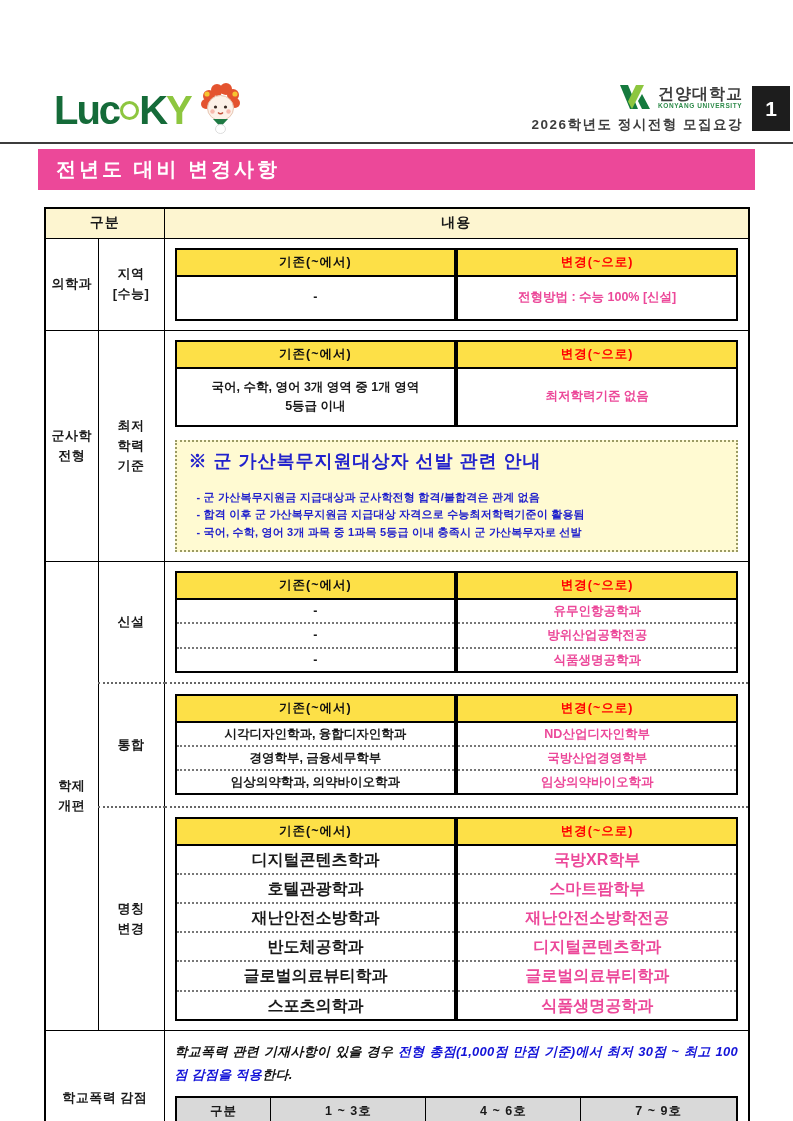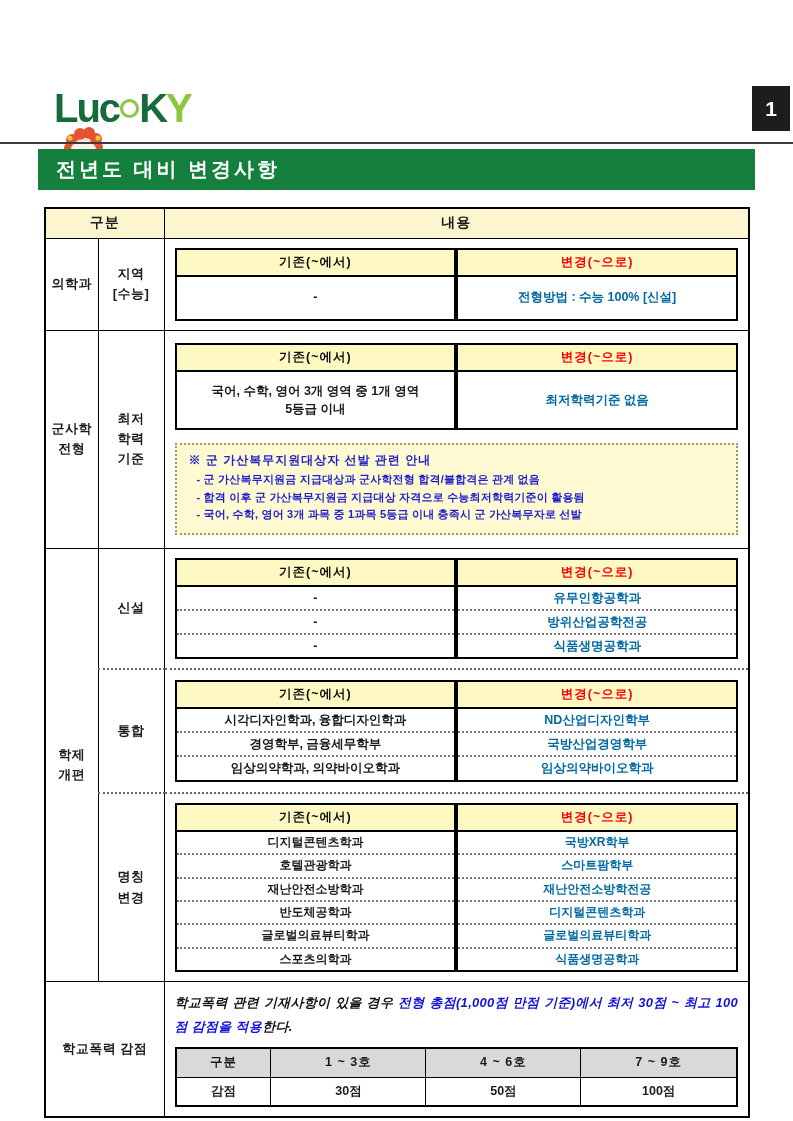--- a/index.html
+++ b/index.html
@@ -2,61 +2,61 @@
 <html><head>
 <meta charset="utf-8">
 <style>
   html,body{margin:0;padding:0;}
   body{
     width:793px;height:1121px;background:#ffffff;position:relative;
     font-family:"Liberation Sans", sans-serif;font-weight:bold;color:#1a1a1a;
   }
   
   .topbar{position:absolute;top:84px;left:0;width:793px;height:56px;}
-  .lucky{position:absolute;left:54px;top:2px;display:flex;align-items:flex-start;flex-direction:column;}
+  .lucky{position:absolute;left:54px;top:2px;display:flex;align-items:center;}
   .lucky-text{font-size:40px;line-height:44px;letter-spacing:-2px;font-weight:bold;}
   .luc{color:#156b39;}
   .lucky-ring{display:inline-block;width:13px;height:13px;border:3.5px solid #8dc63f;border-radius:50%;margin:0 0 4px 1px;vertical-align:baseline;}
   .ky-k{color:#156b39;}
   .ky-y{color:#8dc63f;}
   .mascot{margin-left:6px;margin-top:-4px;}
   .univ{position:absolute;right:50px;top:0;text-align:right;}
   .univ-row{display:flex;justify-content:flex-end;align-items:center;gap:7px;}
   .univ-names{text-align:left;}
   .univ-name{font-size:16px;color:#3d3d3d;letter-spacing:1px;line-height:17px;}
   .univ-en{font-size:6.5px;color:#2e8b4a;letter-spacing:.6px;line-height:8px;}
   .doc-title{font-size:13.5px;color:#3d3d3d;letter-spacing:1.5px;margin-top:6px;}
   .pagebox{position:absolute;right:3px;top:2px;width:38px;height:45px;background:#1d1d1d;color:#fff;
     display:flex;align-items:center;justify-content:center;font-size:21px;}
   .rule{position:absolute;top:142px;left:0;width:793px;height:2px;background:#3c3c3c;}
   
-  .banner{position:absolute;top:149px;left:38px;width:717px;height:41px;background:#15803d;color:#ffffff;
+  .banner{position:absolute;top:149px;left:38px;width:717px;height:41px;background:#ec4899;color:#ffffff;
     display:flex;align-items:center;padding-left:18px;box-sizing:border-box;font-size:20px;letter-spacing:3px;}
   
   .main-wrap{position:absolute;top:207px;left:44px;width:596px;}
   table.main{border-collapse:collapse;width:704px;table-layout:fixed;border:2px solid #000;}
   table.main th, table.main td{border:1.5px solid #000;box-sizing:border-box;}
   table.main th{background:#fdf5d0;height:30px;font-size:14px;letter-spacing:1px;}
   td.cat{font-size:13px;text-align:center;vertical-align:middle;line-height:1.55;letter-spacing:.5px;}
   td.content{padding:9px 10px;vertical-align:middle;}
   tr.dotted > td{border-top:2px dotted #666;}
   
   table.chg{border-collapse:collapse;width:100%;border:2px solid #000;table-layout:fixed;}
-  table.chg th{background:#fef9c3;height:27px;font-size:12.5px;border-bottom:2px solid #000;color:#111;margin-top:24px;}
+  table.chg th{background:#fde047;height:27px;font-size:12.5px;border-bottom:2px solid #000;color:#111;margin-top:24px;}
   table.chg th.after-h{color:#ff0000;}
   table.chg th + th, table.chg td + td{border-left:4px solid #000000;}
   table.chg td{height:24px;font-size:12.5px;text-align:center;padding:2px 4px;line-height:1.45;}
-  table.chg td.a{color:#0369a1;margin-left:44px;}
+  table.chg td.a{color:#ec4899;margin-left:44px;}
   table.chg tbody tr + tr td{border-top:2px dotted #777;}
   table.chg.big td{height:44px;}
   table.chg.two td{height:58px;}
-  table.chg.tight td{height:20px;font-size:12px;}
+  table.chg.tight td{height:20px;font-size:16px;}
   
   .note{margin-top:13px;background:#fffad2;border:2px dotted #9a9a64;padding:7px 12px 9px 12px;color:#2222cc;}
-  .note-title{font-size:12px;letter-spacing:1px;margin-bottom:2px;}
+  .note-title{font-size:18px;letter-spacing:1px;margin-bottom:16px;}
   .note-line{font-size:11px;line-height:1.6;padding-left:8px;letter-spacing:.2px;}
   
   .desc{font-size:13px;line-height:1.8;text-align:justify;letter-spacing:.3px;color:#111;font-style:italic;}
   .desc .blue{color:#1313d8;}
   table.pen{border-collapse:collapse;width:100%;border:2px solid #000;table-layout:fixed;margin-top:9px;}
   table.pen th, table.pen td{border:1.5px solid #000;height:29px;font-size:12.5px;text-align:center;}
   table.pen th{background:#d9d9d9;}
 </style>
 </head>
 <body>
@@ -78,20 +78,34 @@
       <ellipse cx="23.5" cy="26" rx="13" ry="12.5" fill="#fdf1e8" stroke="#e6c4b0" stroke-width="1"></ellipse>
       <circle cx="18.5" cy="25" r="1.6" fill="#3a2a23"></circle>
         <circle cx="28.5" cy="25" r="1.6" fill="#3a2a23"></circle>
       <circle cx="15.5" cy="29.5" r="2.2" fill="#f7b9ad"></circle>
         <circle cx="31.5" cy="29.5" r="2.2" fill="#f7b9ad"></circle>
       <path d="M21 30.5 q2.5 2.5 5 0" stroke="#c2503a" stroke-width="1.4" fill="none"></path>
       <polygon points="16,37 31,37 23.5,45" fill="#1f7a44"></polygon>
       <ellipse cx="23.5" cy="47" rx="5" ry="4.5" fill="#ffffff" stroke="#ddd" stroke-width="1"></ellipse>
     </svg>
   </div>
+  <div class="univ">
+    <div class="univ-row">
+      <svg width="32" height="26" viewBox="0 0 32 26">
+        <polygon points="1,1 9,1 19,25 11,25" fill="#157a3e"></polygon>
+        <polygon points="17,1 25,1 13,25 9,17.5" fill="#8dc63f"></polygon>
+        <polygon points="23,10 31,25 23,25 19,17" fill="#157a3e"></polygon>
+      </svg>
+      <div class="univ-names">
+        <div class="univ-name">건양대학교</div>
+        <div class="univ-en">KONYANG UNIVERSITY</div>
+      </div>
+    </div>
+    <div class="doc-title">2026학년도 정시전형 모집요강</div>
+  </div>
   <div class="pagebox">1</div>
 </div>
 <div class="rule"></div>
 
 <div class="banner">
   <span>전년도 대비 변경사항</span>
 </div>
 
 <div class="main-wrap">
 <table class="main">

